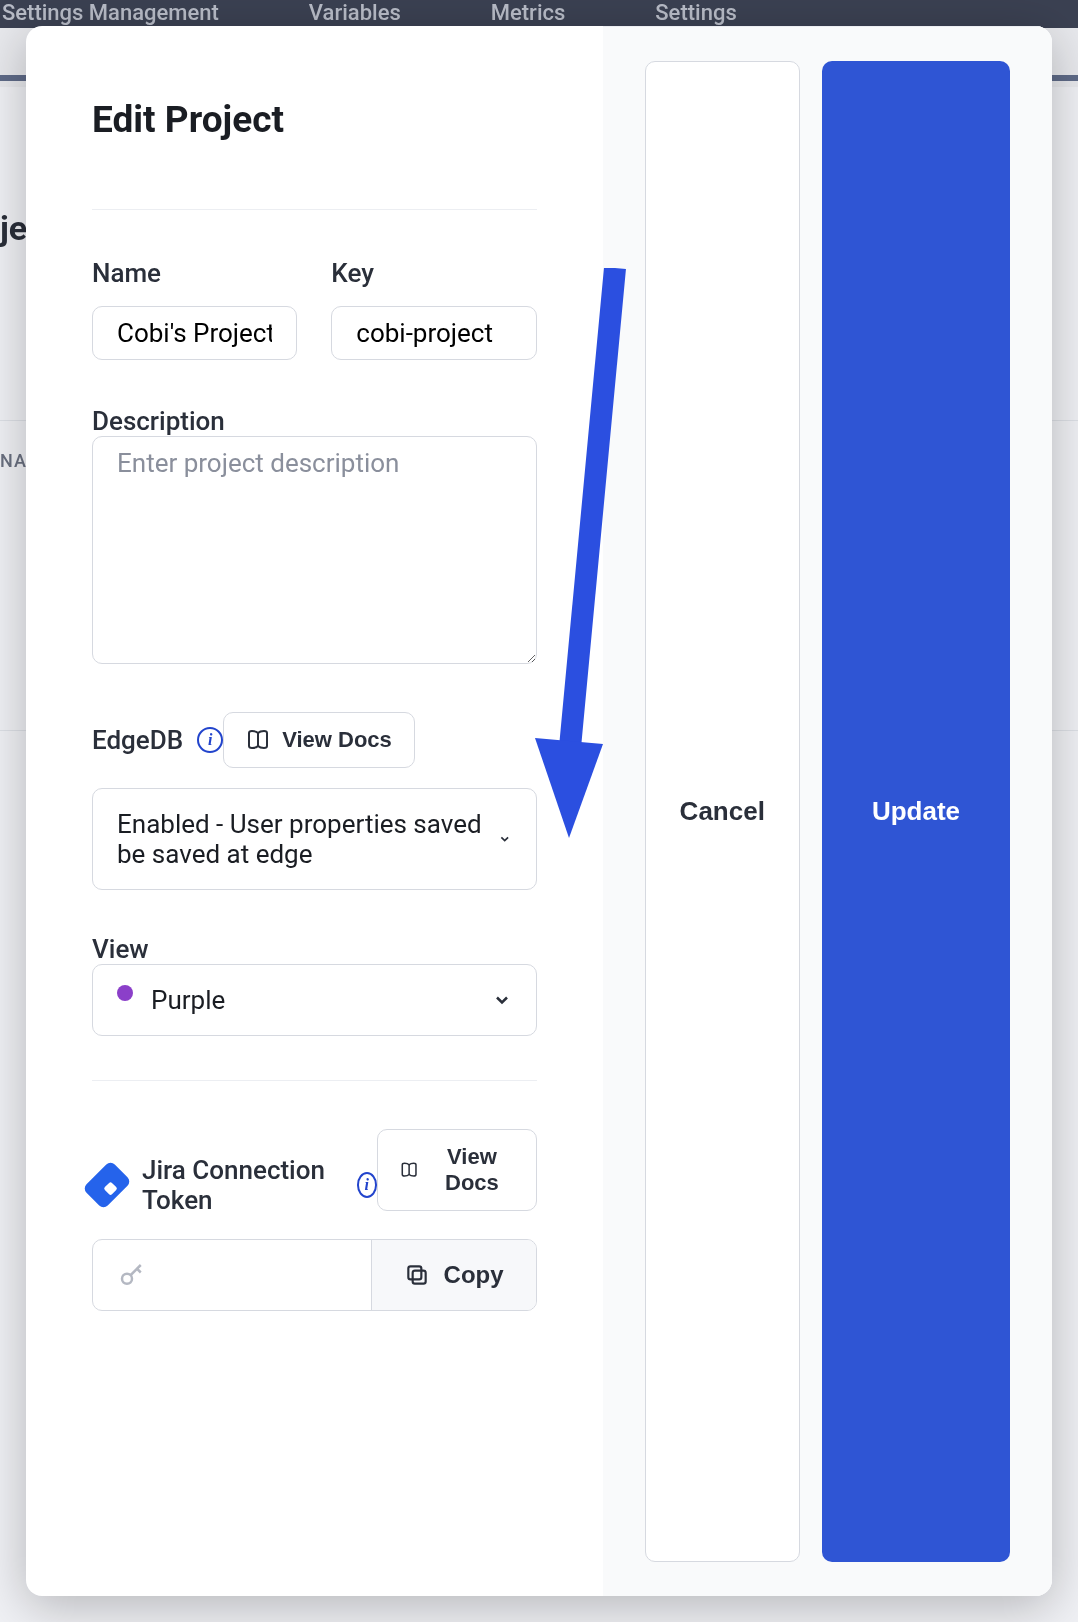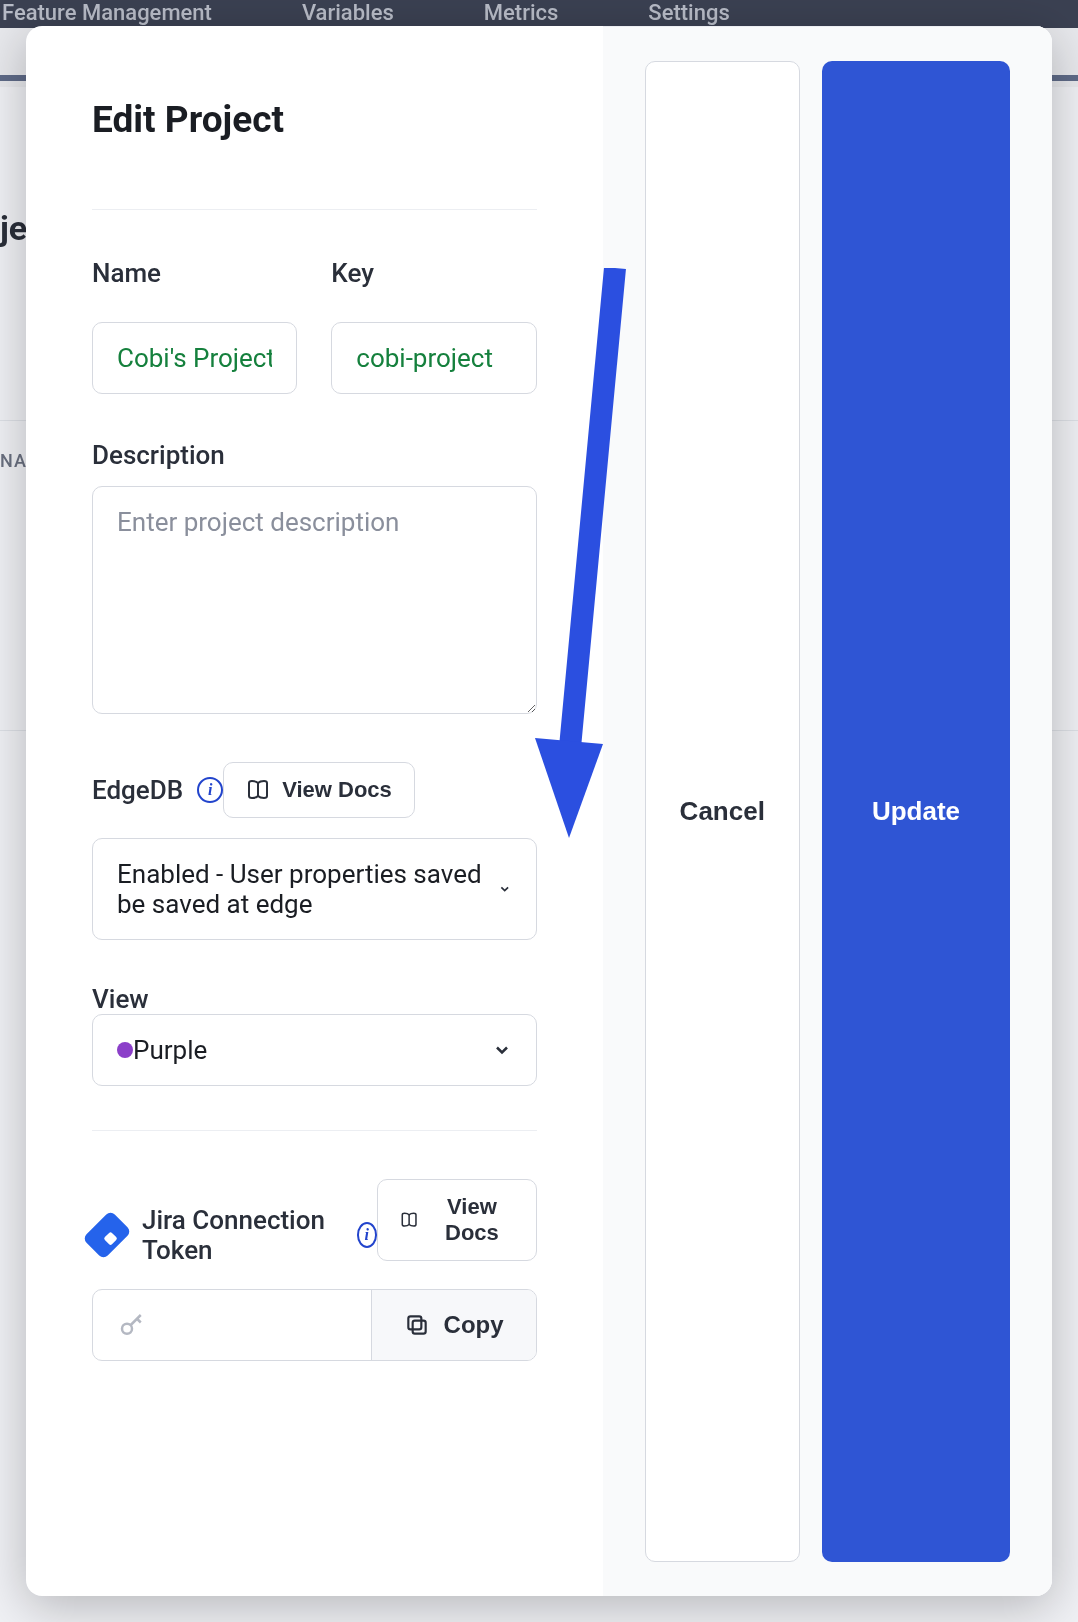--- a/index.html
+++ b/index.html
@@ -60,25 +60,24 @@
   .label {
     font-size: 26px;
     font-weight: 500;
     color: #2a2f3a;
     margin-bottom: 18px;
   }
   input.text, textarea.text {
     width: 100%;
     border: 1px solid #d6d9e0;
     border-radius: 10px;
-    padding: 20px 24px;
-    font-size: 26px;
-    color: #15803d;
+    padding: 11px 24px;
+    font-size: 26px;
+    color: #000000;
     font-family: inherit;
-    margin-top: 16px;
   }
   textarea.text { height: 228px; resize: both; }
   input.text::placeholder, textarea.text::placeholder { color: #8a8f9c; }
 
   .field-full { margin-bottom: 44px; }
 
   .label-row {
     display: flex;
     align-items: center;
     justify-content: flex-start;
@@ -120,21 +119,21 @@
     border: 1px solid #d6d9e0;
     border-radius: 10px;
     padding: 20px 24px;
     font-size: 26px;
     color: #1a1d23;
     display: flex;
     align-items: center;
     justify-content: space-between;
     cursor: pointer;
   }
-  .select-left { display: flex; align-items: center; gap: 0; }
+  .select-left { display: flex; align-items: flex-start; gap: 18px; }
   .color-dot { width: 16px; height: 16px; border-radius: 50%; }
 
   .chev-down {
     width: 20px; height: 20px;
   }
 
   .integration-row {
     display: flex; align-items: center; justify-content: space-between;
     margin-bottom: 24px;
   }
@@ -221,21 +220,21 @@
     width: 140px;
     height: 580px;
     pointer-events: none;
     z-index: 50;
   }
 </style>
 </head>
 <body>
 
 <div class="topnav">
-  <span>Feature Management</span>
+  <span>Settings Management</span>
   <span>Variables</span>
   <span>Metrics</span>
   <span>Settings</span>
 </div>
 <div class="bg-strip"></div>
 <div class="bg-area"></div>
 <div class="bg-text1">je</div>
 <div class="bg-line"></div>
 <div class="bg-text2">NA</div>
 <div class="bg-line2"></div>

